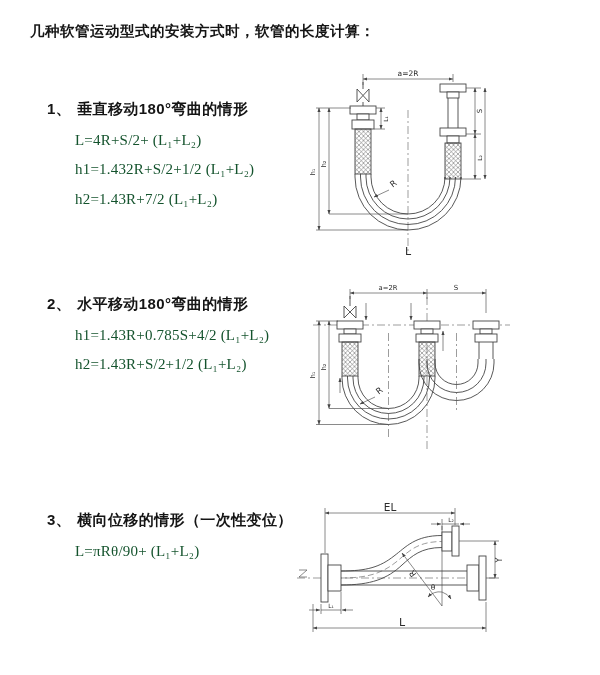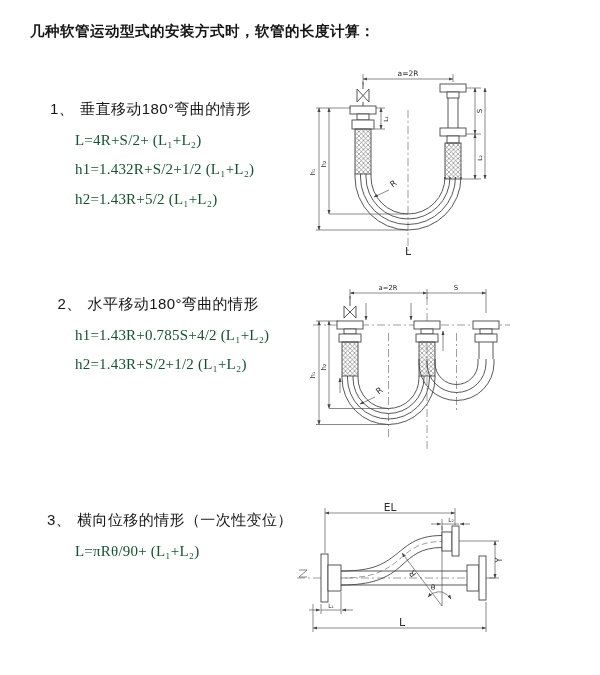--- a/index.html
+++ b/index.html
@@ -6,21 +6,21 @@
   body{
     width:600px;height:675px;background:#ffffff;overflow:hidden;position:relative;
     font-family:"Liberation Sans","DejaVu Sans",sans-serif;color:#111;
   }
   .page{position:absolute;inset:0;background:#fff;padding-left:44px;}
   .doc-title{
     position:absolute;left:30px;top:22px;font-size:14.5px;font-weight:bold;
     letter-spacing:0.5px;color:#151515;white-space:nowrap;
   }
   .section{position:absolute;left:47px;}
-  .sec-head{font-size:15px;font-weight:normal;color:#151515;white-space:nowrap;letter-spacing:0.4px;text-align:center;}
+  .sec-head{font-size:15px;font-weight:bold;color:#151515;white-space:nowrap;letter-spacing:0.4px;}
   .sec-head .num{margin-right:6px;}
   .formula{
     margin-left:28px;margin-top:12.5px;font-size:15px;color:#14532d;
     white-space:nowrap;letter-spacing:0.2px;font-family:Liberation Serif, serif;
   }
   .sec-1{top:100px;} .sec-2{top:295px;} .sec-3{top:511px;}
   .diagram{position:absolute;}
   .dia-1{left:305px;top:64px;}
   .dia-2{left:305px;top:281px;}
   .dia-3{left:295px;top:500px;}
@@ -38,21 +38,21 @@
 <div class="page">
 
   <div class="doc-title">几种软管运动型式的安装方式时，软管的长度计算：</div>
 
   <div class="section sec-1">
     <div class="sec-head">
       <span class="num">1、</span><span>垂直移动180°弯曲的情形</span>
     </div>
     <div class="formula">L=4R+S/2+ (L₁+L₂)</div>
     <div class="formula">h1=1.432R+S/2+1/2 (L₁+L₂)</div>
-    <div class="formula">h2=1.43R+5/2 (L₁+L₂)</div>
+    <div class="formula">h2=1.43R+7/2 (L₁+L₂)</div>
   </div>
 
   <div class="section sec-2">
     <div class="sec-head">
       <span class="num">2、</span><span>水平移动180°弯曲的情形</span>
     </div>
     <div class="formula">h1=1.43R+0.785S+4/2 (L₁+L₂)</div>
     <div class="formula">h2=1.43R+S/2+1/2 (L₁+L₂)</div>
   </div>
 

